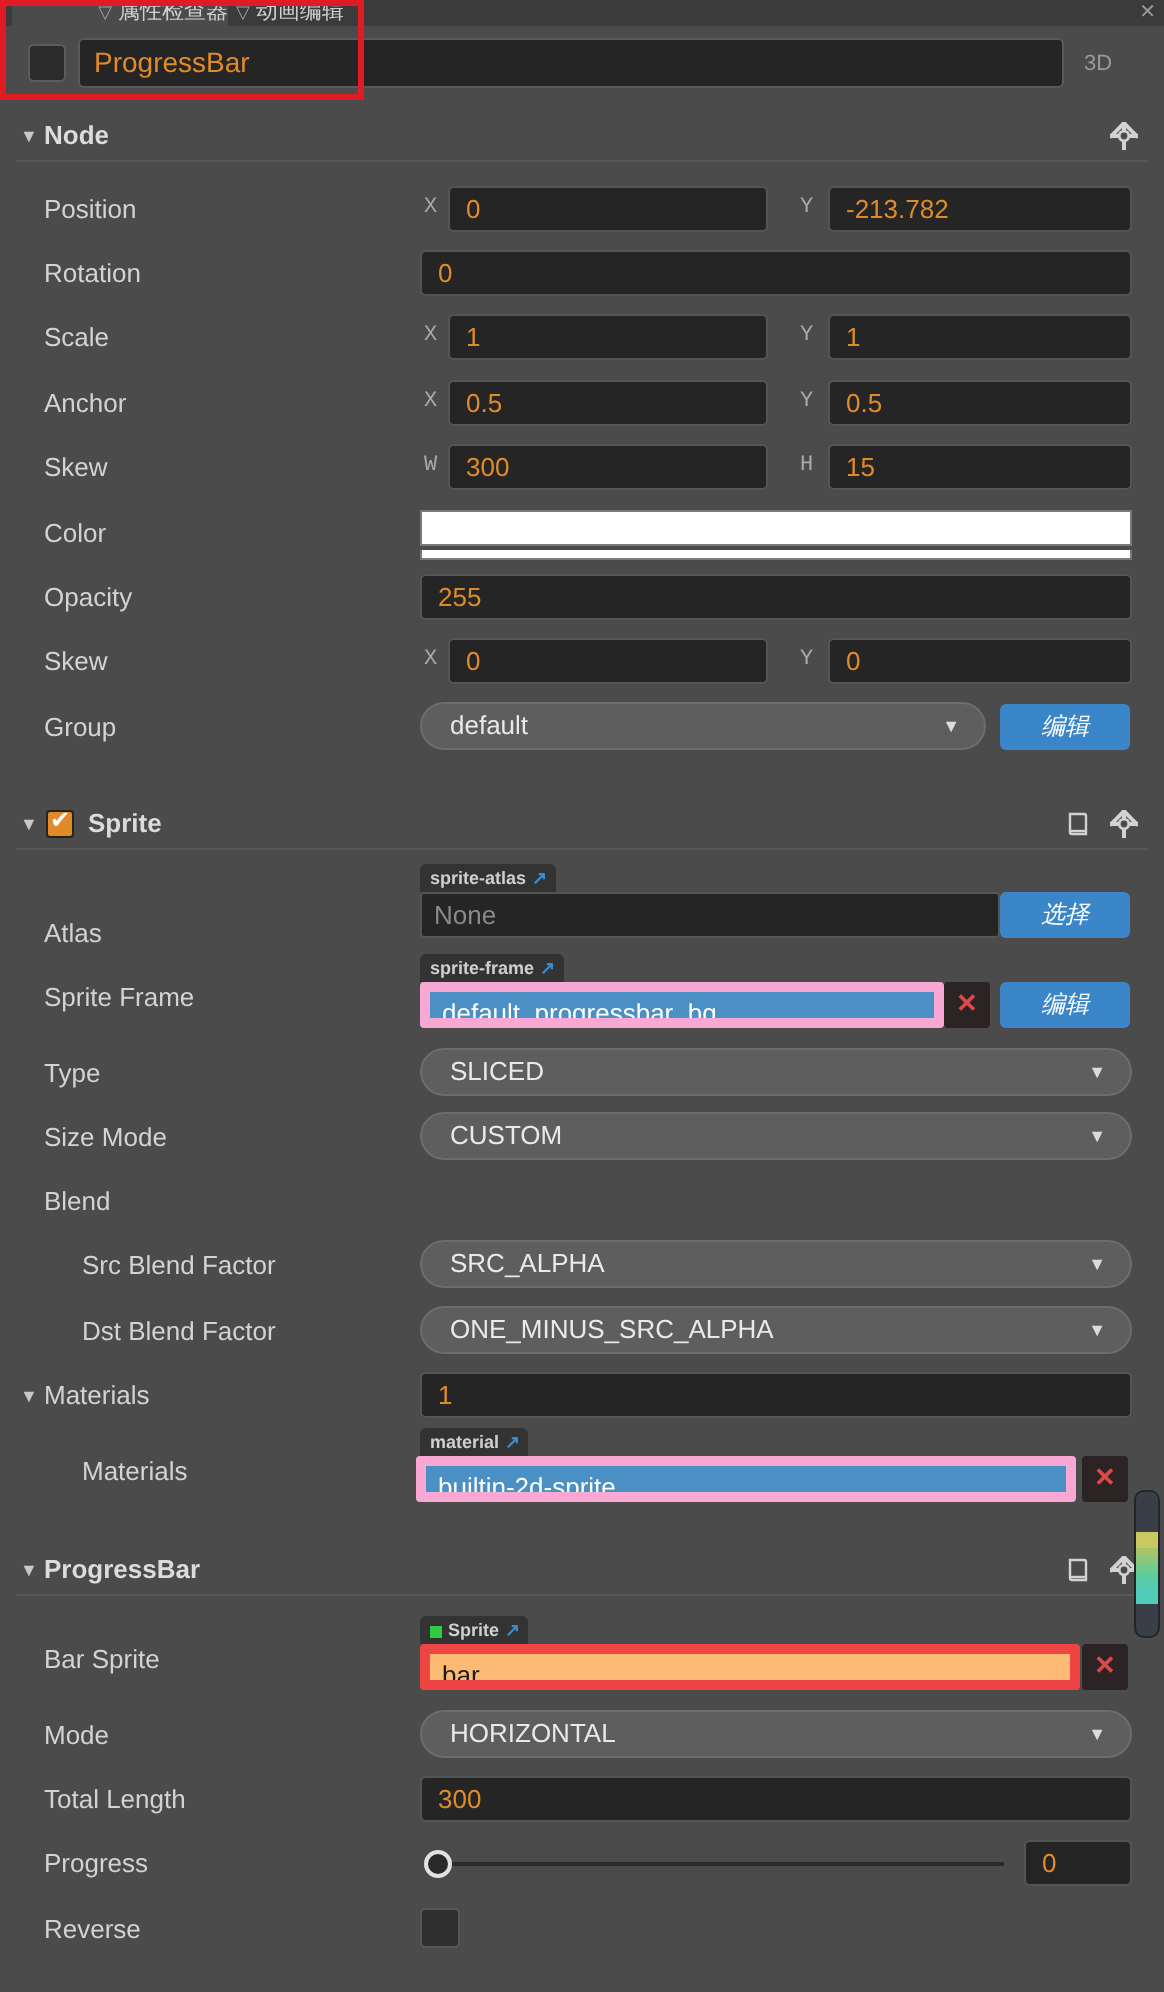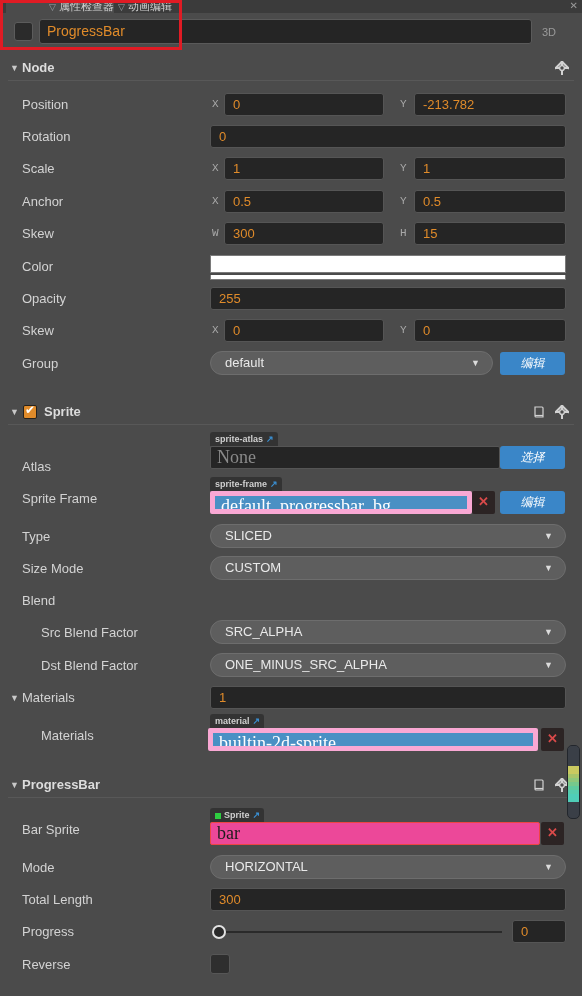--- a/index.html
+++ b/index.html
@@ -125,26 +125,26 @@
     font-size: 9px; font-weight: bold; color: #cfcfcf; line-height: 14px;
     padding: 0 4px 0 5px; white-space: nowrap;
   }
   .pill .lnk { color: #3a8ed0; font-size: 9px; margin-left: 3px; }
   .pill .sq {
     display: inline-block; width: 6px; height: 6px; background: #2ecc40;
     margin-right: 3px; vertical-align: middle;
   }
   .assetfield {
     position: absolute; height: 23px; border-radius: 2px;
-    font-size: 18px; line-height: 21px; padding-left: 6px;
-    overflow: hidden; white-space: nowrap; font-family: Liberation Serif, serif;
+    font-size: 13px; line-height: 21px; padding-left: 6px;
+    overflow: hidden; white-space: nowrap;
   }
   .assetfield.empty { background: #252525; border: 1px solid #555; color: #8a8a8a; }
   .assetfield.sel   { background: #4a90c4; border: 5px solid #f9a8d4; color: #fff; }
-  .assetfield.hover { background: #ec4899; border: 1px solid #ef4444; color: #1c1c1c; }
+  .assetfield.hover { background: #fdba74; border: 5px solid #ef4444; color: #1c1c1c; }
   .clearbtn {
     position: absolute; top: 4px; width: 23px; height: 23px;
     background: #2c2424; color: #d94a4a; font-size: 13px; font-weight: bold;
     text-align: center; line-height: 21px; border-radius: 2px;
   }
   .bluebtn {
     position: absolute; top: 4px; height: 23px; width: 65px;
     background: #3a86c8; border-radius: 3px;
     color: #fff; font-size: 12px; text-align: center; line-height: 22px; font-style: italic;
   }

